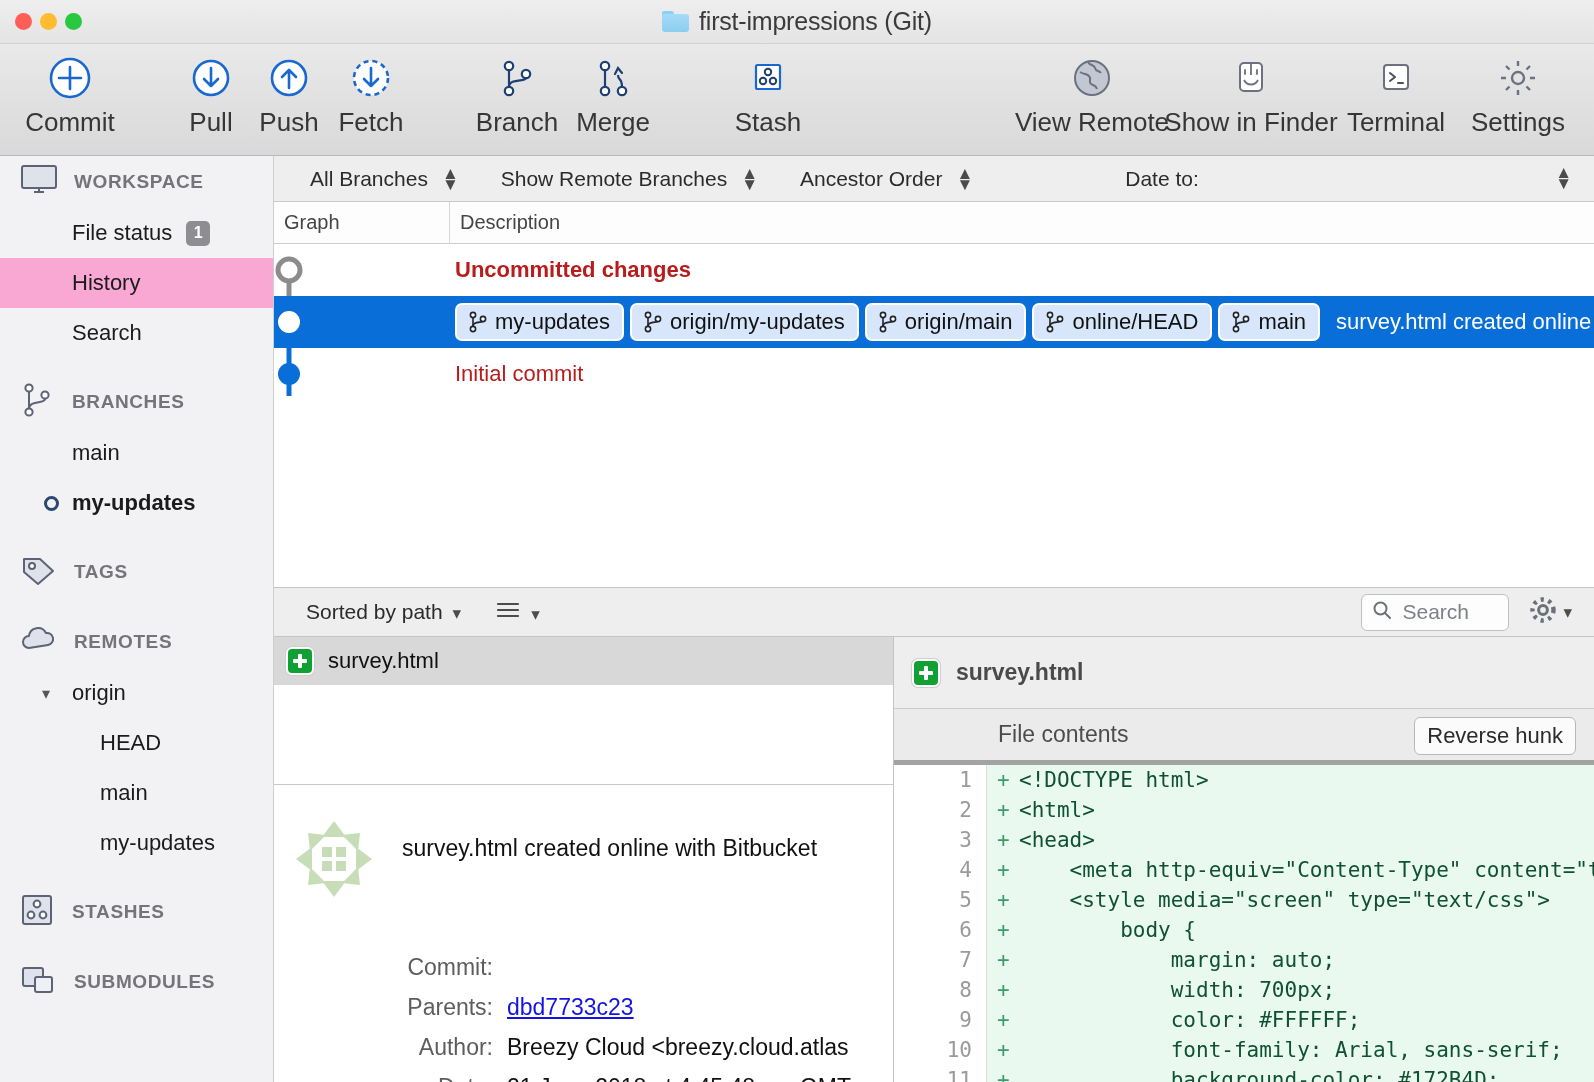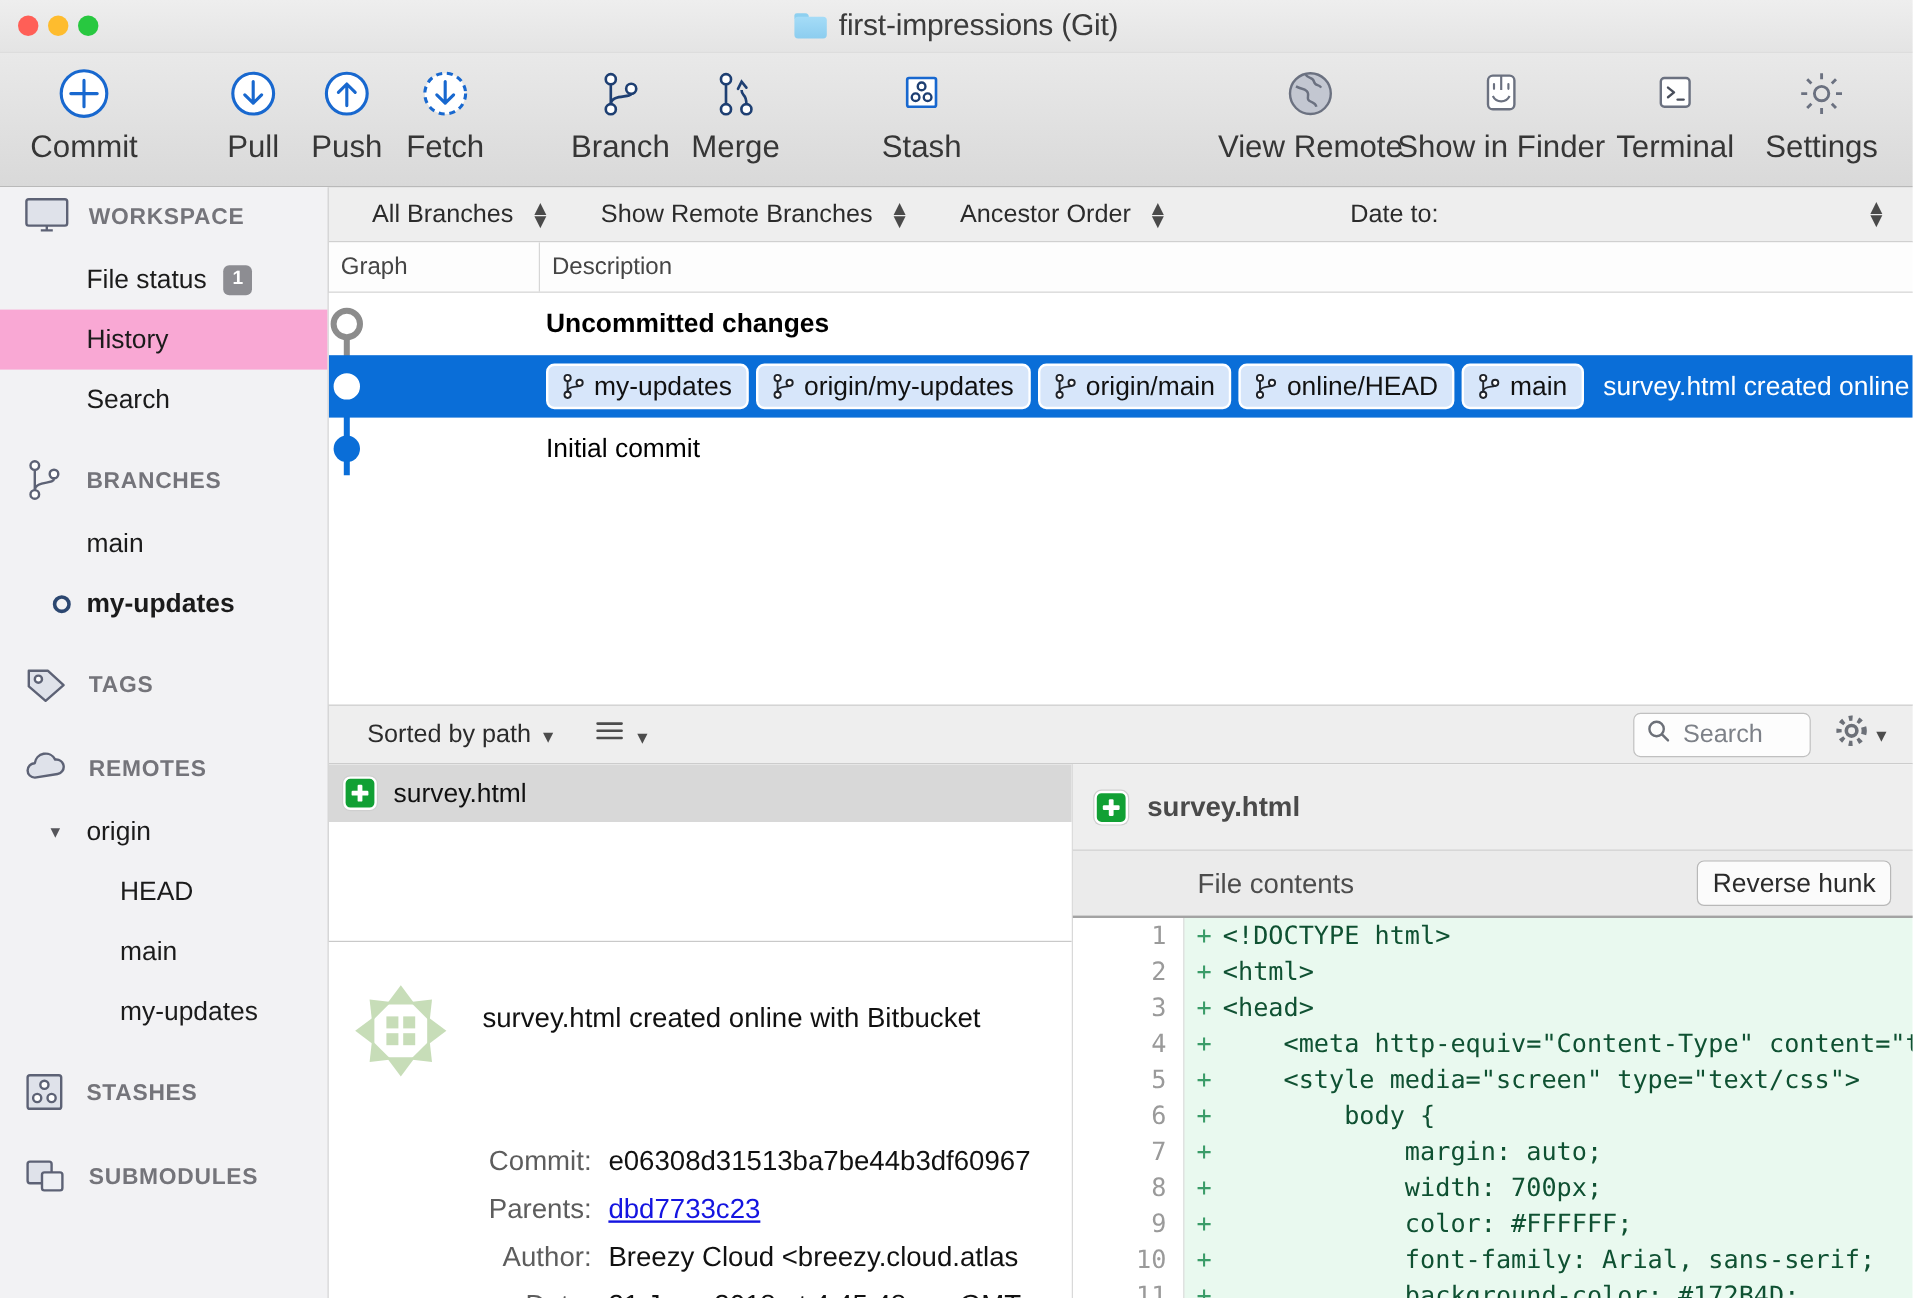--- a/index.html
+++ b/index.html
@@ -124,21 +124,21 @@
   
   .commitlist { flex: 0 0 343px; position: relative; background: #fff; overflow: hidden; }
   .graphcol {
     position: absolute; left: 0; top: 0; bottom: 0; width: 176px;
   }
   .crow {
     position: absolute; left: 0; right: 0; height: 52px;
     display: flex; align-items: center;
   }
   .crow.selected { background: #0a6ed8; color: #fff; }
-  .crow .desc { margin-left: 181px; font-size: 22px; color: #000000; white-space: nowrap; }
+  .crow .desc { margin-left: 181px; font-size: 22px; color: #b91c1c; white-space: nowrap; }
   .crow .desc.bold { font-weight: bold; }
   .chips { position: absolute; left: 181px; display: flex; gap: 6px; align-items: center; }
   .chip {
     background: #d7e6fa; border: 2px solid #ffffff; border-radius: 7px;
     height: 38px; display: flex; align-items: center; gap: 8px;
     padding: 0 12px; font-size: 22px; color: #111;
   }
   .chip-text { white-space: nowrap; }
   .sel-msg {
     position: absolute; font-size: 22px; color: #fff; white-space: nowrap;
@@ -190,21 +190,21 @@
 
   
   .rightpane { flex: 1 1 auto; display: flex; flex-direction: column; background: #fff; min-width: 0; }
   .diff-filehead {
     height: 72px; flex: 0 0 72px; background: #eeeeee;
     border-bottom: 1px solid #cbcbcb; display: flex; align-items: center;
     gap: 16px; padding-left: 18px; font-size: 23px; font-weight: bold; color: #4a4a4a;
   }
   .diff-hunkhead {
     height: 56px; flex: 0 0 56px; background: #ebebeb;
-    border-bottom: 2px solid #a3a3a3;
+    border-bottom: 5px solid #a3a3a3;
     display: flex; align-items: center; font-size: 23px; color: #4c4c4c;
     position: relative; padding-left: 104px;
   }
   .rev-hunk {
     position: absolute; right: 18px; top: 8px;
     background: #fbfbfb; border: 1px solid #b8b8b8; border-radius: 6px;
     height: 38px; display: flex; align-items: center; padding: 0 12px;
     font-size: 22px; color: #2b2b2b; white-space: nowrap;
   }
   .diffbody { flex: 1 1 auto; overflow: hidden; position: relative; }
@@ -656,21 +656,20 @@
                     <rect x="44" y="44" width="10" height="10"></rect>
                   </g>
                 </svg>
               </div>
               <div class="cd-msg">survey.html created online with Bitbucket</div>
             </div>
 
             <div class="cd-fields">
               <div class="cd-line">
                 <div class="cd-key">Commit:</div>
-                <div class="cd-val">e06308d31513ba7be44b3df60967</div>
               </div>
               <div class="cd-line">
                 <div class="cd-key">Parents:</div>
                 <div class="cd-val"><a href="#">dbd7733c23</a></div>
               </div>
               <div class="cd-line">
                 <div class="cd-key">Author:</div>
                 <div class="cd-val">Breezy Cloud &lt;breezy.cloud.atlas</div>
               </div>
               <div class="cd-line">

